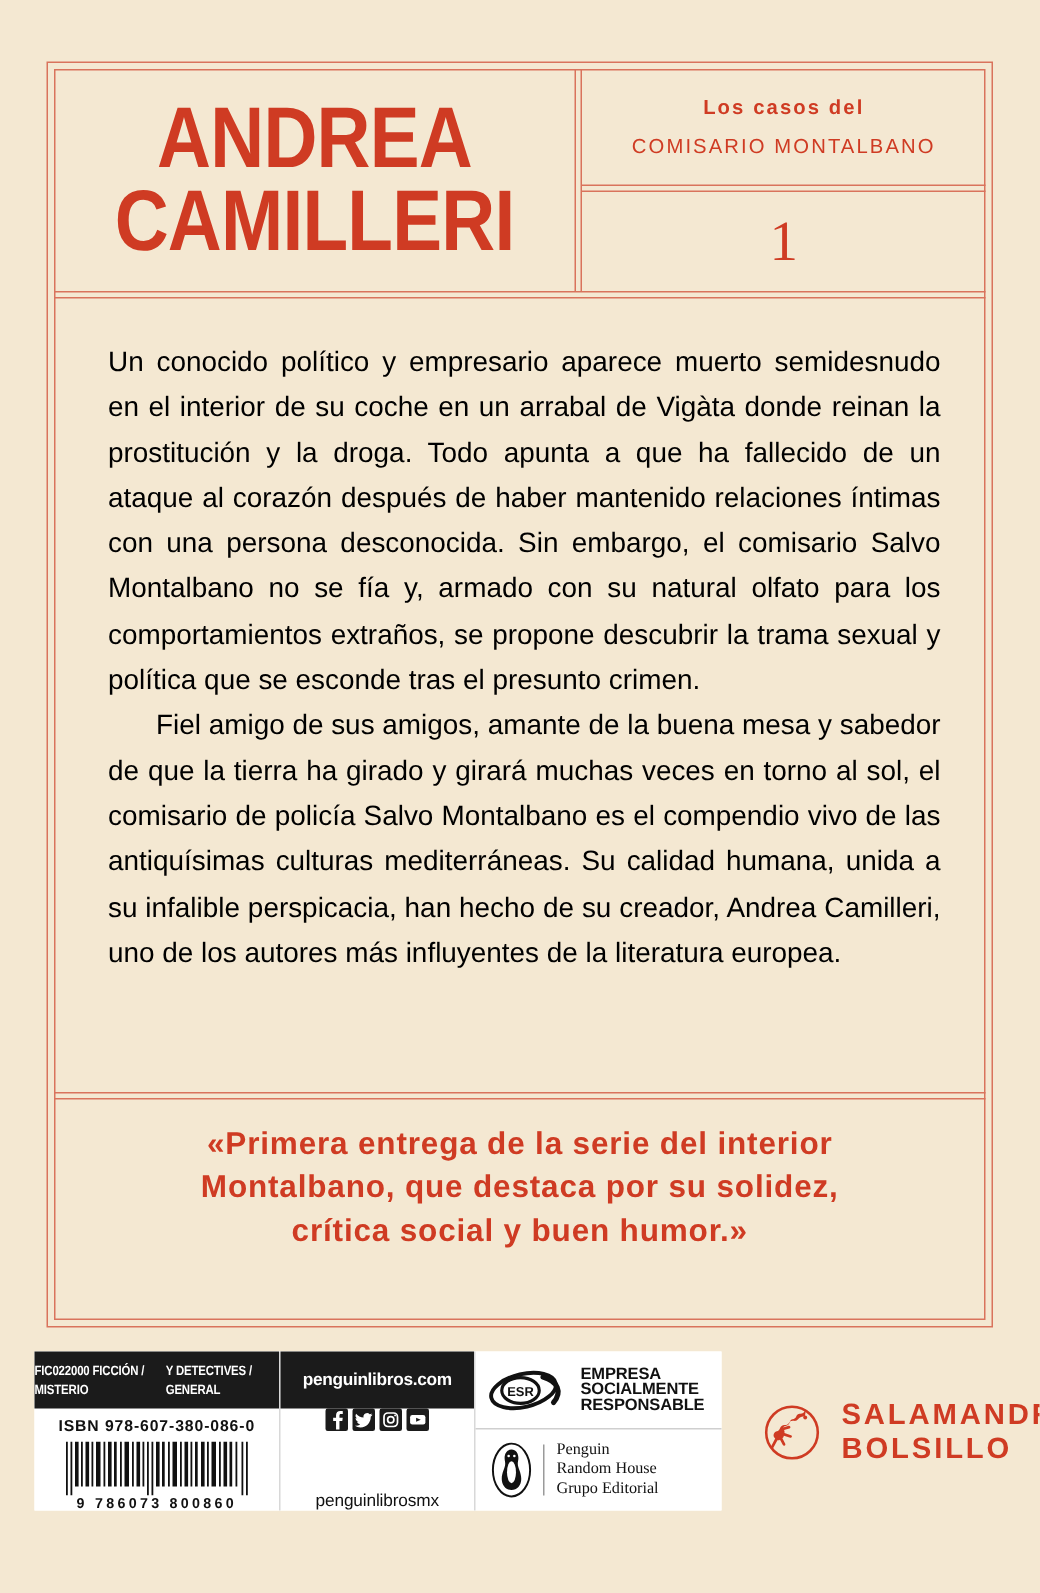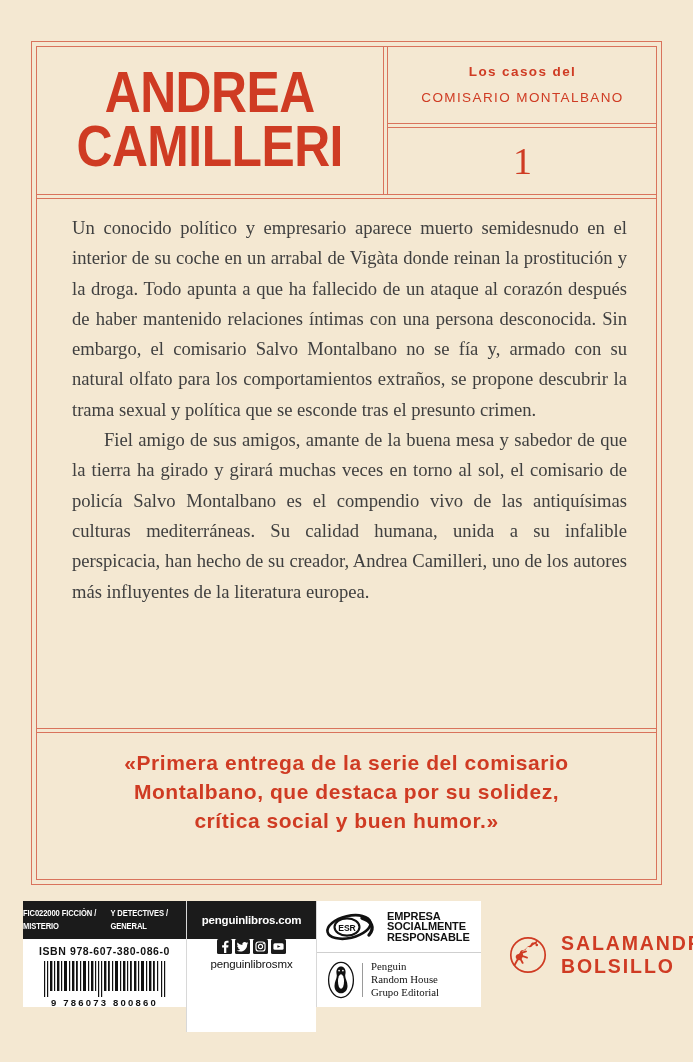--- a/index.html
+++ b/index.html
@@ -153,24 +153,24 @@
     left: 36px;
     width: 621px;
     height: 1px;
     background: #d9735c;
   }
 
   
   .blurb {
     position: absolute;
     left: 72px;
-    top: 213px;
+    top: 226px;
     width: 555px;
-    color: #404040;
-    font-family: Liberation Serif, serif;
+    color: #000000;
+    font-family: Liberation Sans, sans-serif;
     font-size: 18.6px;
     line-height: 30.3px;
     text-align: justify;
     text-justify: inter-word;
   }
   .blurb p {
     margin: 0;
   }
   .blurb p + p {
     text-indent: 32px;
@@ -258,21 +258,21 @@
     text-align: center;
     color: #111;
     font-size: 9.5px;
     font-weight: bold;
     letter-spacing: 2.2px;
     margin-top: 0px;
   }
 
   .bb-col-web {
     width: 130px;
-    height: 131px;
+    height: 106px;
     position: relative;
     background: #ffffff;
     border-left: 1px solid #d8d8d8;
     box-sizing: border-box;
   }
   .web-bar {
     width: 100%;
     height: 38px;
     background: #1b1b1b;
     color: #ffffff;
@@ -282,21 +282,21 @@
     font-size: 11.5px;
     font-weight: bold;
     letter-spacing: -0.2px;
     box-sizing: border-box;
   }
   .social-wrap {
     height: 68px;
     display: flex;
     flex-direction: column;
     align-items: center;
-    justify-content: flex-start;
+    justify-content: space-between;
   }
   .social-icons {
     display: flex;
     gap: 3px;
     margin-bottom: 4px;
   }
   .sicon {
     width: 15px;
     height: 15px;
     background: #1b1b1b;
@@ -414,21 +414,21 @@
 <div class="blurb">
   <p>Un conocido político y empresario aparece muerto semidesnudo en el interior de su coche en un arrabal de Vigàta donde reinan la prostitución y la droga. Todo apunta a que ha fallecido de un ataque al corazón después de haber mantenido relaciones íntimas con una persona desconocida. Sin embargo, el comisario Salvo Montalbano no se fía y, armado con su natural olfato para los comportamientos extraños, se propone descubrir la trama sexual y política que se esconde tras el presunto crimen.</p>
   <p>Fiel amigo de sus amigos, amante de la buena mesa y sabedor de que la tierra ha girado y girará muchas veces en torno al sol, el comisario de policía Salvo Montalbano es el compendio vivo de las antiquísimas culturas mediterráneas. Su calidad humana, unida a su infalible perspicacia, han hecho de su creador, Andrea Camilleri, uno de los autores más influyentes de la literatura europea.</p>
 </div>
 
 <div class="sec-div" style="top:728px;"></div>
 <div class="sec-div" style="top:732px;"></div>
 
 <div class="quote-block">
   <div class="quote-text">
-    <span class="ln">«Primera entrega de la serie del comisario</span>
+    <span class="ln">«Primera entrega de la serie del interior</span>
     <span class="ln">Montalbano, que destaca por su solidez,</span>
     <span class="ln">crítica social y buen humor.»</span>
   </div>
 </div>
 
 <div class="bottom-bar">
 
   <div class="bb-col-isbn">
     <div class="bisac-bar">
       <div class="bisac-line">FIC022000 FICCIÓN / MISTERIO</div>

